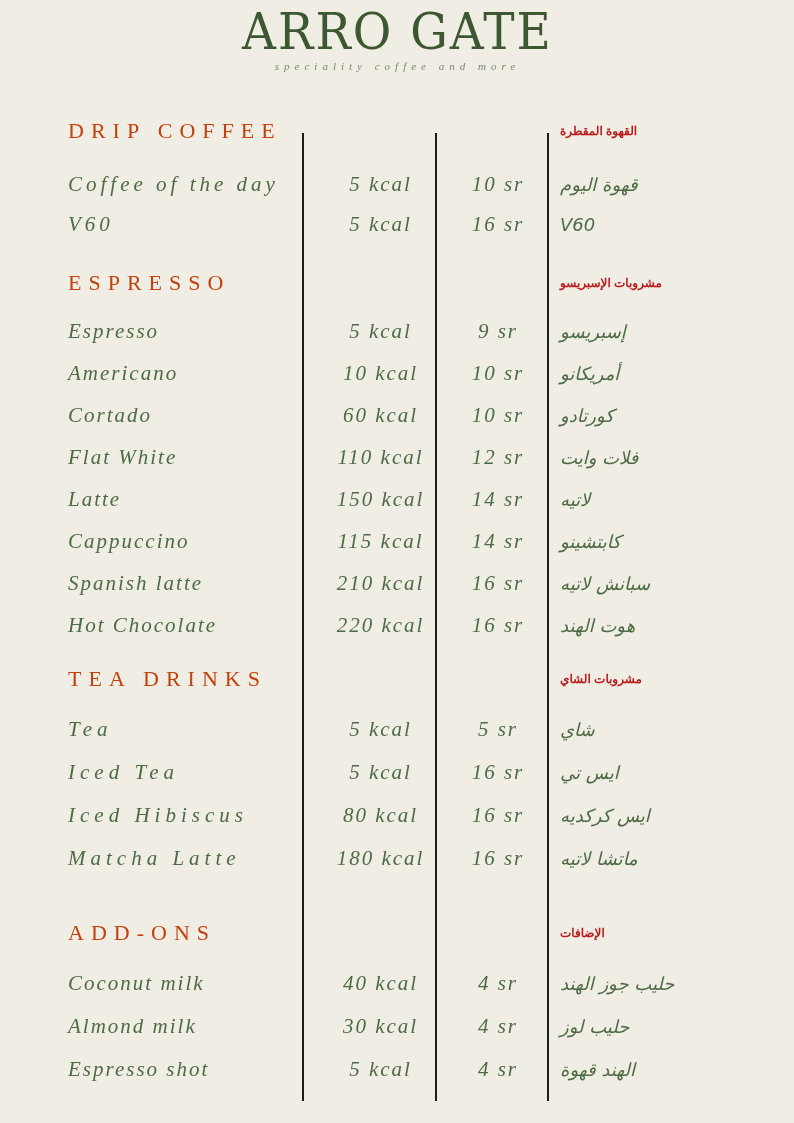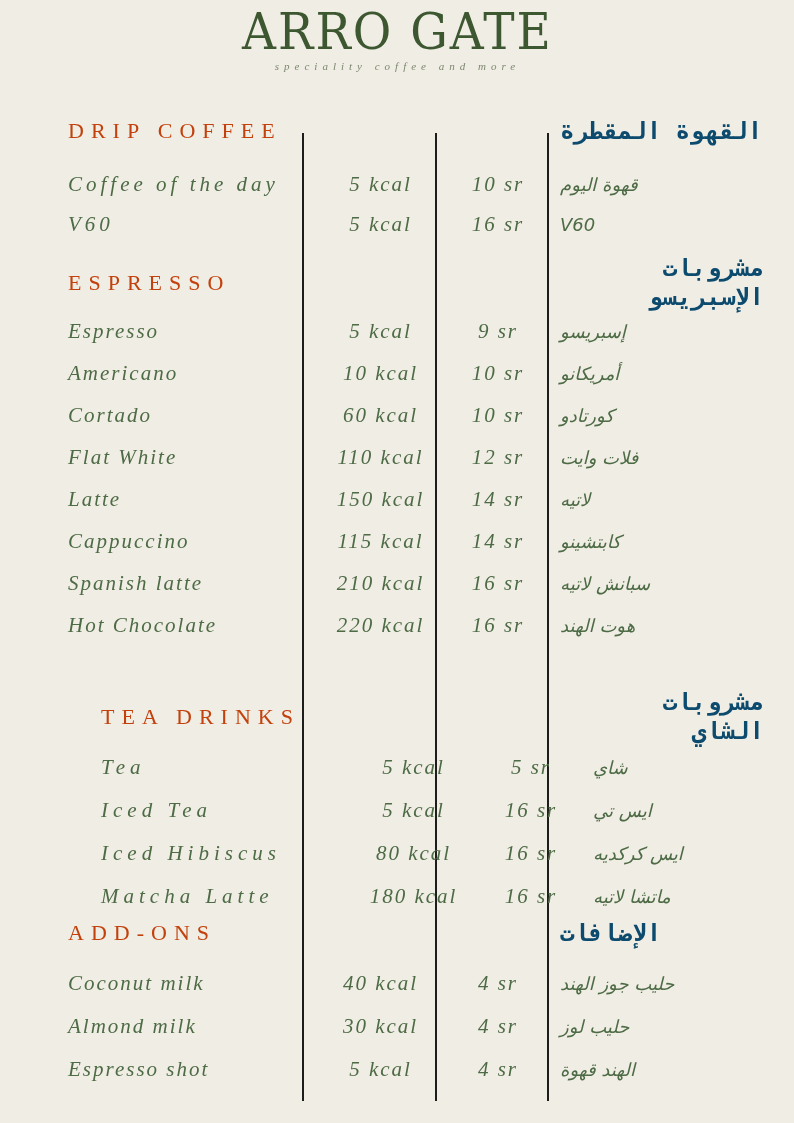--- a/index.html
+++ b/index.html
@@ -40,40 +40,40 @@
   .sec-header{position:relative;height:34px;}
   .sec-header > *{
     position:absolute;top:0;bottom:0;display:flex;align-items:center;
   }
   .h-en{
     left:68px;
     font-size:22px;letter-spacing:7px;color:#c2410c;font-weight:500;
   }
   .h-ar{
     left:560px;right:30px;justify-content:flex-end;direction:rtl;
-    font-family:Liberation Mono, monospace;
-    font-size:24px;font-weight:bold;color:#0c4a6e;
+    font-family:Liberation Sans, sans-serif;
+    font-size:12px;font-weight:bold;color:#b91c1c;
   }
   .row{position:relative;}
   .row > *{
     position:absolute;top:0;bottom:0;display:flex;align-items:center;
     color:#4d6b45;font-style:italic;font-size:21px;
   }
   .row .name{left:68px;letter-spacing:2px;}
   .row .kcal{left:304px;width:153px;justify-content:center;letter-spacing:2px;}
   .row .price{left:437px;width:122px;justify-content:center;letter-spacing:2px;}
   .row .ar{
     left:560px;right:30px;justify-content:flex-end;direction:rtl;
     font-family:"DejaVu Sans", sans-serif;
     font-size:18px;
   }
   
   #sec-drip{top:114px;}     #sec-drip .sec-header{margin-bottom:16px;}  #sec-drip .row{height:40px;}
   #sec-espresso{top:266px;} #sec-espresso .sec-header{margin-bottom:10px;} #sec-espresso .row{height:42px;}
-  #sec-tea{top:700px;padding-left:33px;}      #sec-tea .sec-header{margin-bottom:12px;}   #sec-tea .row{height:43px;}
+  #sec-tea{top:662px;}      #sec-tea .sec-header{margin-bottom:12px;}   #sec-tea .row{height:43px;}
   #sec-addons{top:916px;}   #sec-addons .sec-header{margin-bottom:12px;padding-left:24px;} #sec-addons .row{height:43px;}
   
   #sec-drip .name{letter-spacing:4px;}
   #sec-tea .name{letter-spacing:5px;}
 </style>
 </head>
 <body>
 
 <div class="page">
 

